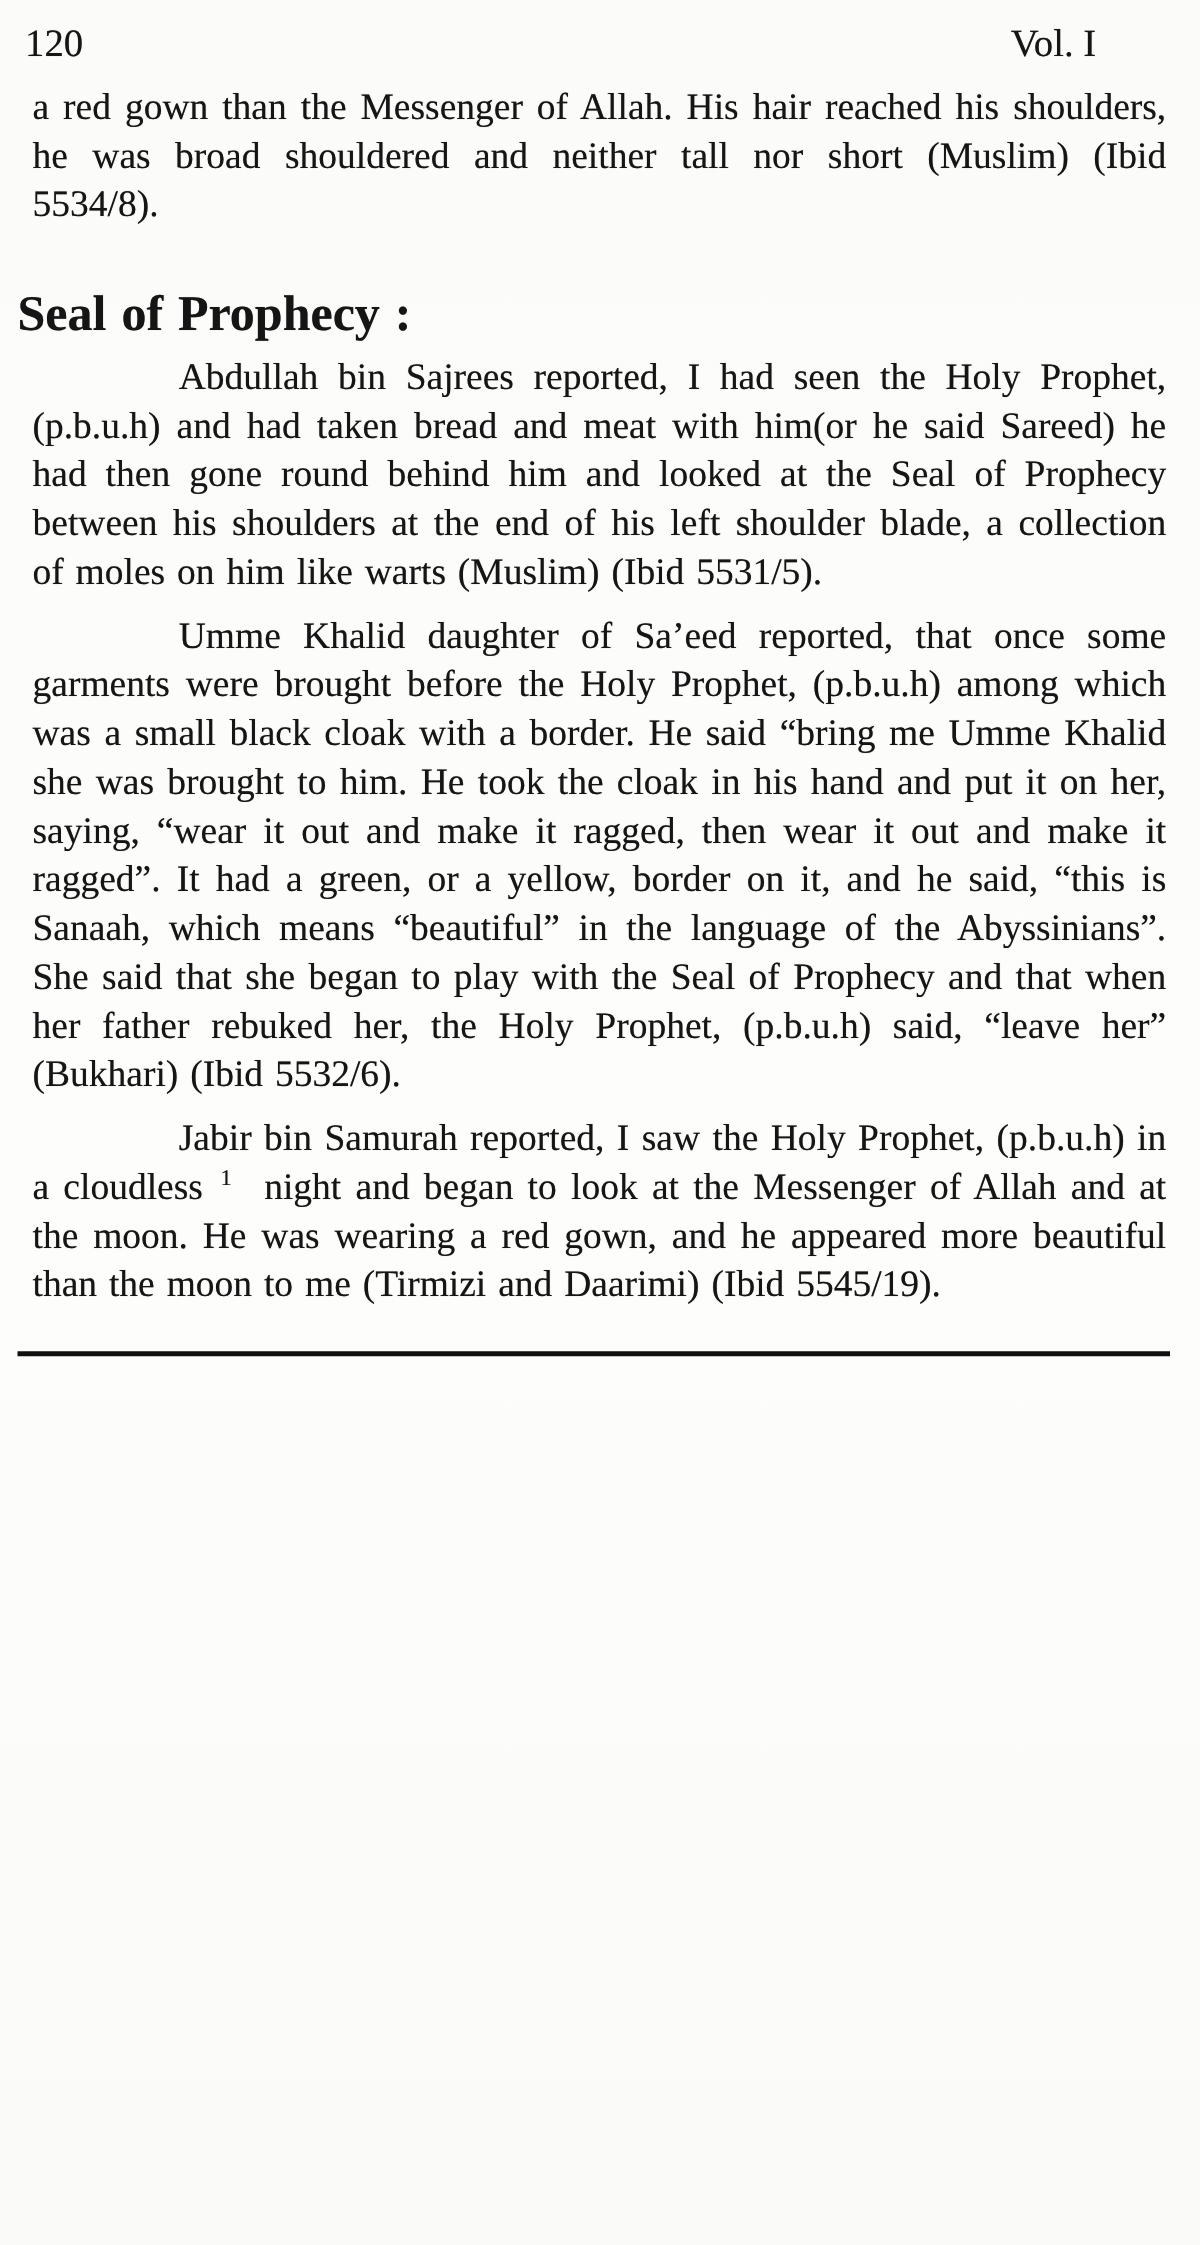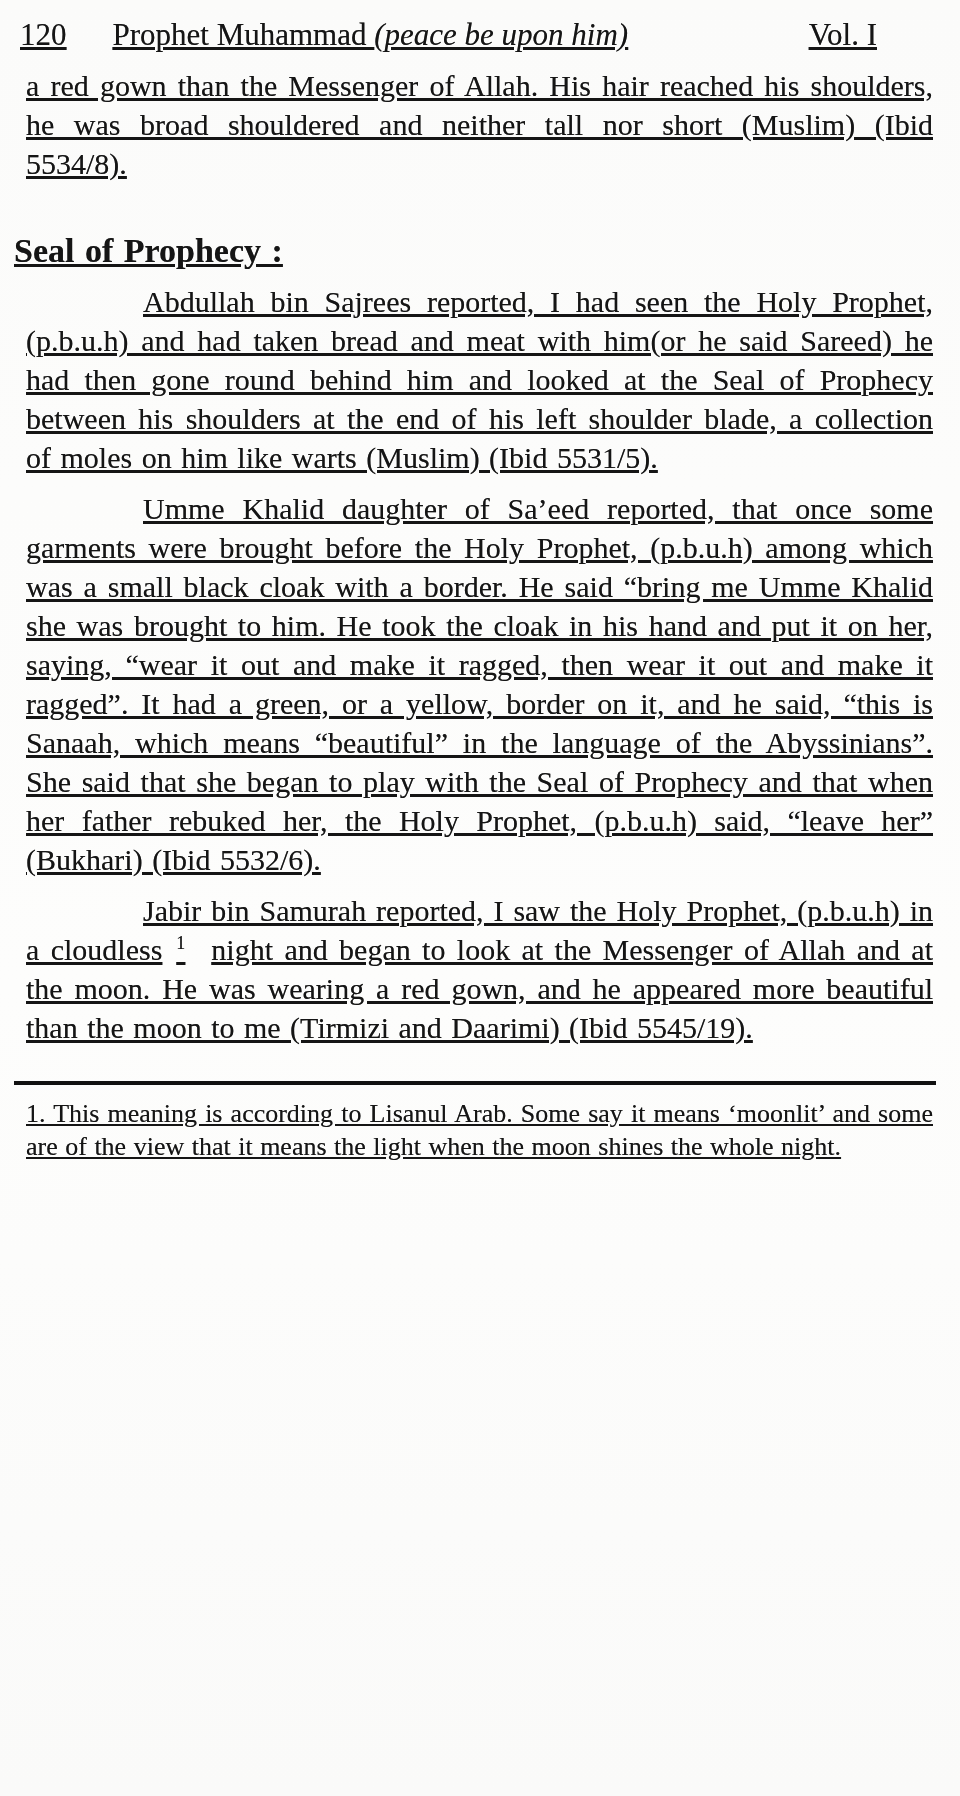--- a/index.html
+++ b/index.html
@@ -10,21 +10,20 @@
     background: linear-gradient(180deg, #fbfbfa 0%, #fdfdfc 55%, #fafaf9 100%);
     font-family: "Liberation Serif", "DejaVu Serif", serif;
     color: #151515;
     overflow: hidden;
   }
   .page {
     width: 960px;
     height: 1544px;
     padding: 14px 15px 0 14px;
     text-shadow: 0 0 0.6px rgba(10,10,10,0.55);
-    text-decoration: underline;
   }
   
   .header {
     display: flex;
     align-items: baseline;
     font-size: 31px;
     line-height: 38px;
     padding: 2px 68px 0 6px;
     white-space: nowrap;
   }
@@ -35,21 +34,21 @@
   .content {
     font-size: 30px;
     line-height: 39px;
     text-align: justify;
     word-spacing: 2px;
   }
   .content p { margin: 12px; }
   .para-continuation { margin-top: 40px; text-indent: 0; }
   .section-heading {
     margin: 48px 0 0 0;
-    font-size: 34px;
+    font-size: 40px;
     font-weight: bold;
     line-height: 39px;
     text-align: left;
   }
   .para { text-indent: 117px; }
   .para-abdullah { margin-top: 45px; }
   .para-umme     { margin-top: 58px; }
   .para-abu      { margin-top: 58px; }
   .para-jabir    { margin-top: 52px; }
   .footnote-ref {
@@ -74,36 +73,34 @@
     word-spacing: 1px;
   }
 </style>
 </head>
 <body>
 
 <div class="page">
 
   <div class="header">
     <span>120</span>
-    <span class="book-title"><span>Prophet Muhammad </span><span class="italic">(peace be upon him)</span></span>
     <span class="volume">Vol. I</span>
   </div>
 
   <div class="content">
 
     <p class="para-continuation">a red gown than the Messenger of Allah. His hair reached his shoulders, he was broad shouldered and neither tall nor short (Muslim) (Ibid 5534/8).</p>
 
     <h2 class="section-heading">Seal of Prophecy :</h2>
 
     <p class="para para-abdullah">Abdullah bin Sajrees reported, I had seen the Holy Prophet, (p.b.u.h) and had taken bread and meat with him(or he said Sareed) he had then gone round behind him and looked at the Seal of Prophecy between his shoulders at the end of his left shoulder blade, a collection of moles on him like warts (Muslim) (Ibid 5531/5).</p>
 
     <p class="para para-umme">Umme Khalid daughter of Sa’eed reported, that once some garments were brought before the Holy Prophet, (p.b.u.h) among which was a small black cloak with a border. He said “bring me Umme Khalid she was brought to him. He took the cloak in his hand and put it on her, saying, “wear it out and make it ragged, then wear it out and make it ragged”. It had a green, or a yellow, border on it, and he said, “this is Sanaah, which means “beautiful” in the language of the Abyssinians”. She said that she began to play with the Seal of Prophecy and that when her father rebuked her, the Holy Prophet, (p.b.u.h) said, “leave her” (Bukhari) (Ibid 5532/6).</p>
 
 
     <p class="para para-jabir"><span>Jabir bin Samurah reported, I saw the Holy Prophet, (p.b.u.h) in a cloudless</span><sup class="footnote-ref">1</sup><span>night and began to look at the Messenger of Allah and at the moon. He was wearing a red gown, and he appeared more beautiful than the moon to me (Tirmizi and Daarimi) (Ibid 5545/19).</span></p>
 
     <div class="footnote-divider"></div>
 
-    <p class="footnote">1. This meaning is according to Lisanul Arab. Some say it means ‘moonlit’ and some are of the view that it means the light when the moon shines the whole night.</p>
 
   </div>
 
 </div>
 
 </body></html>

